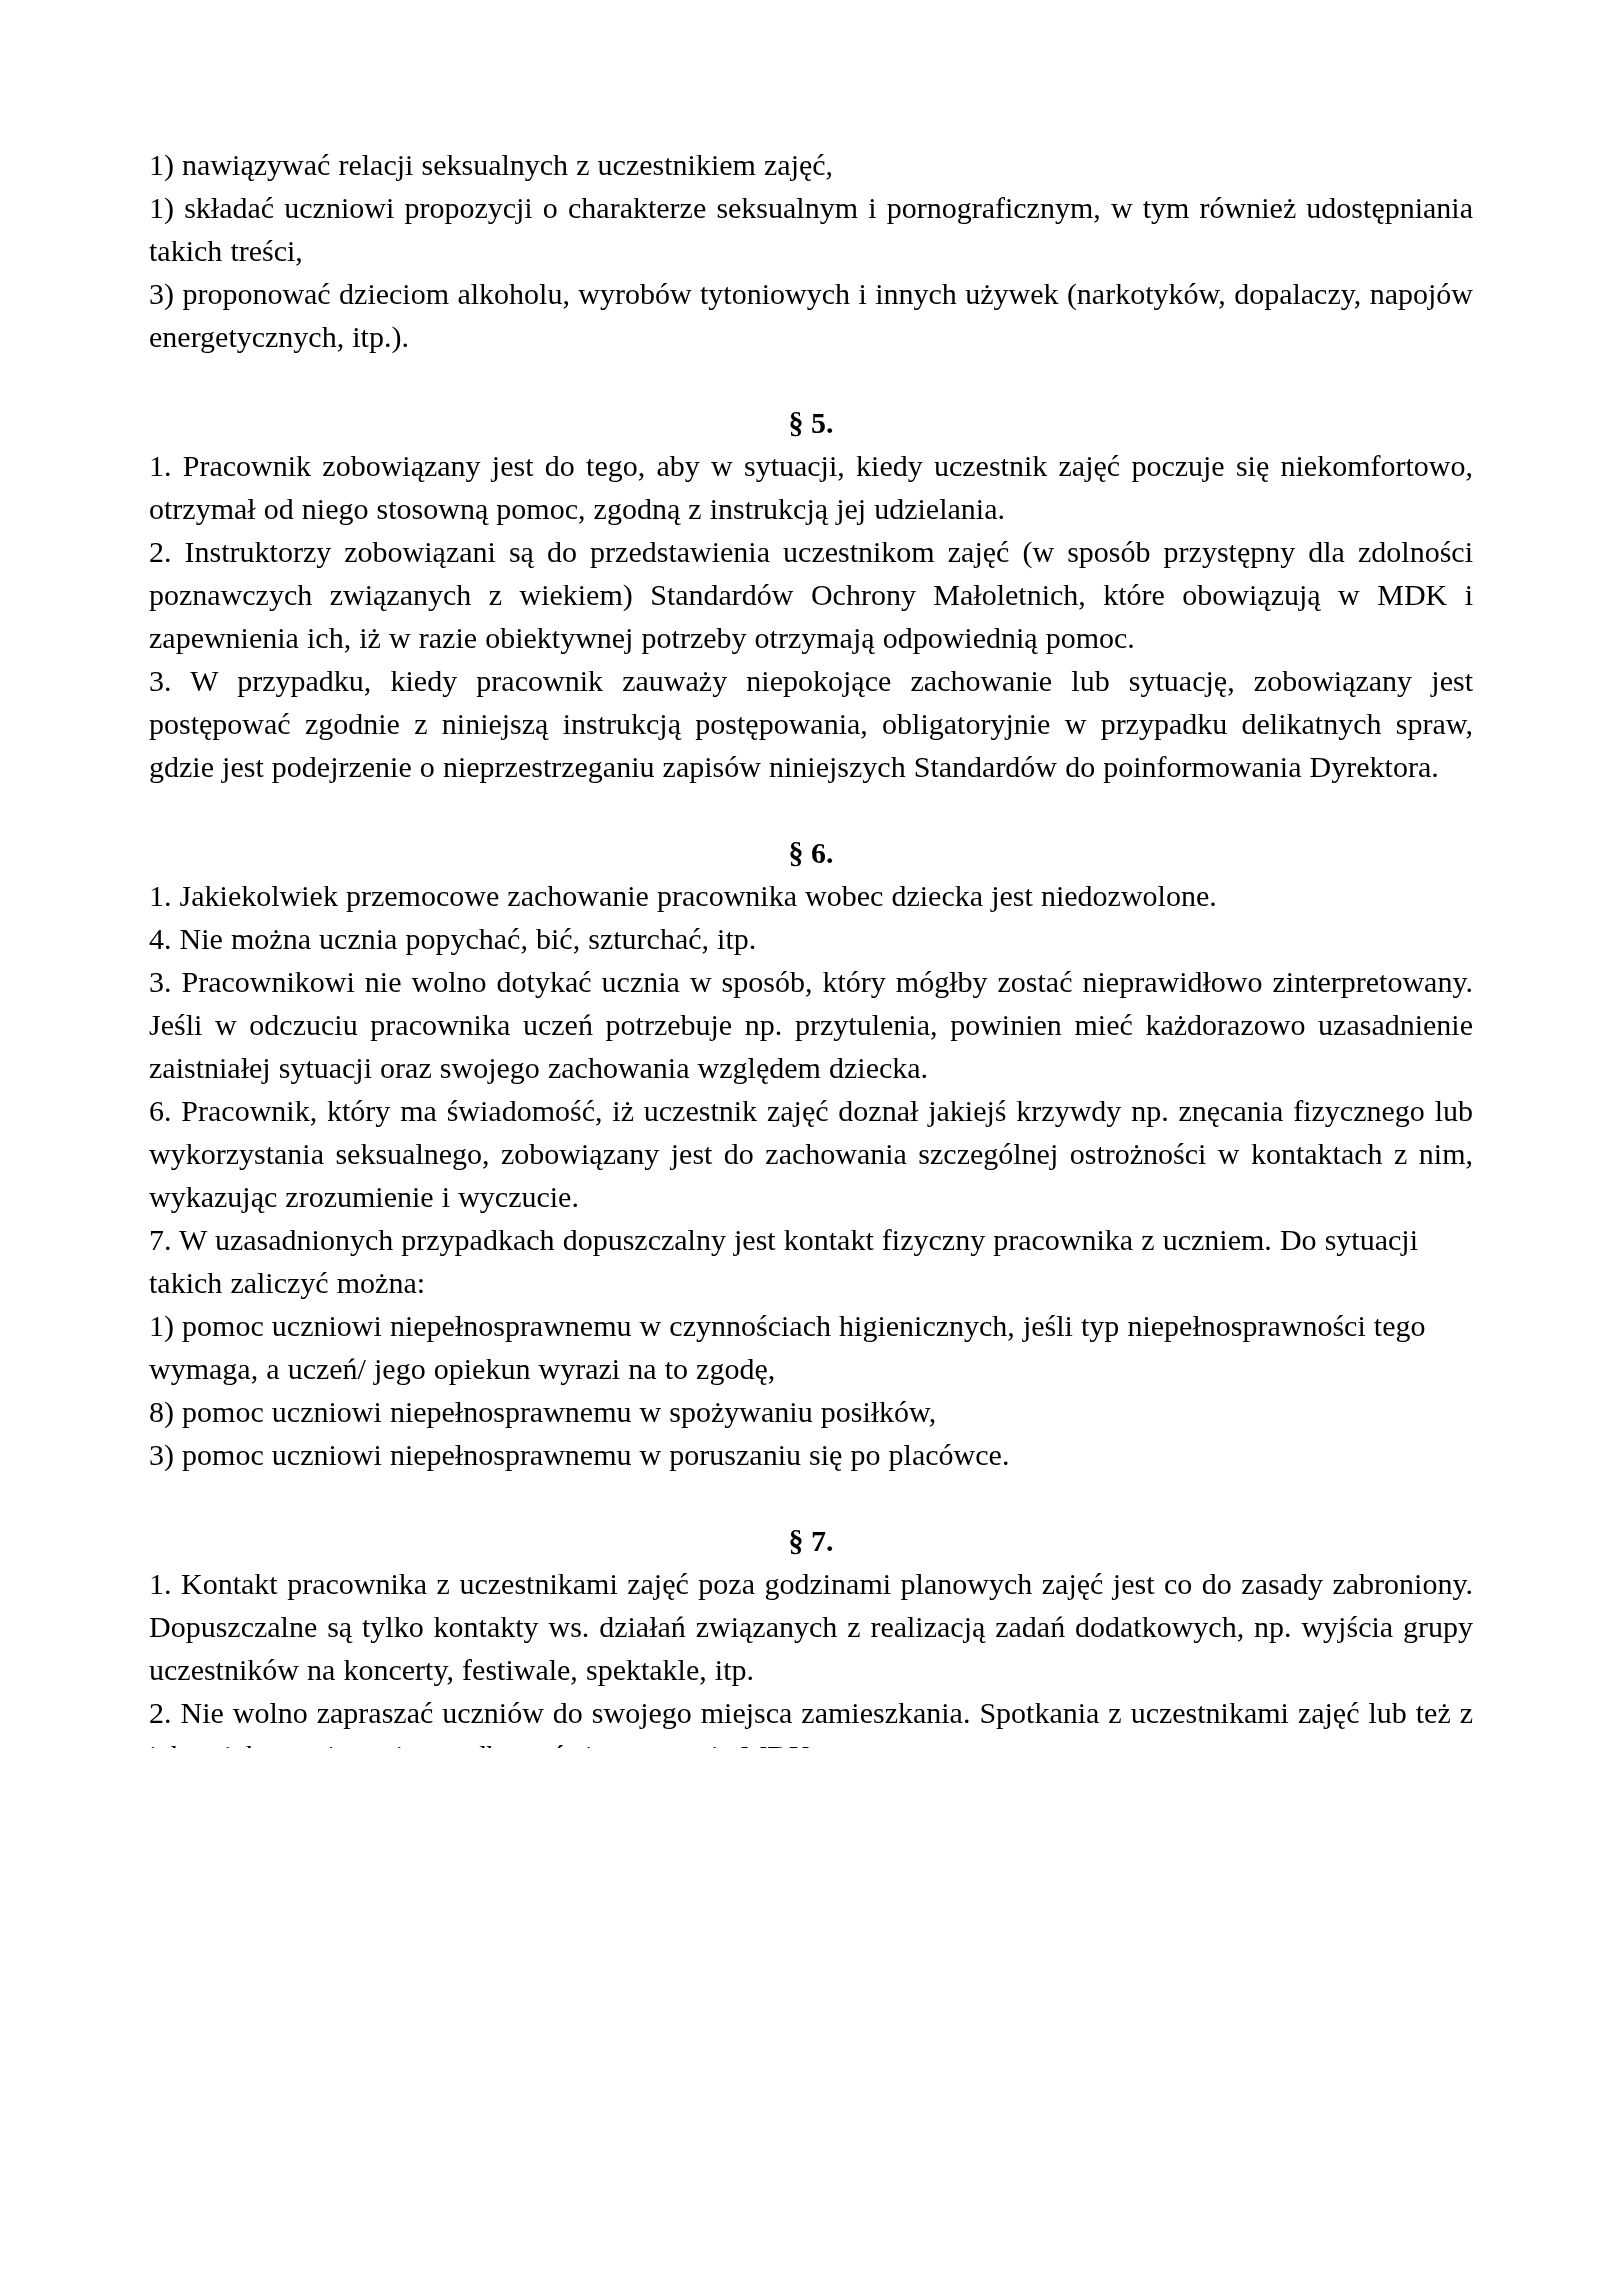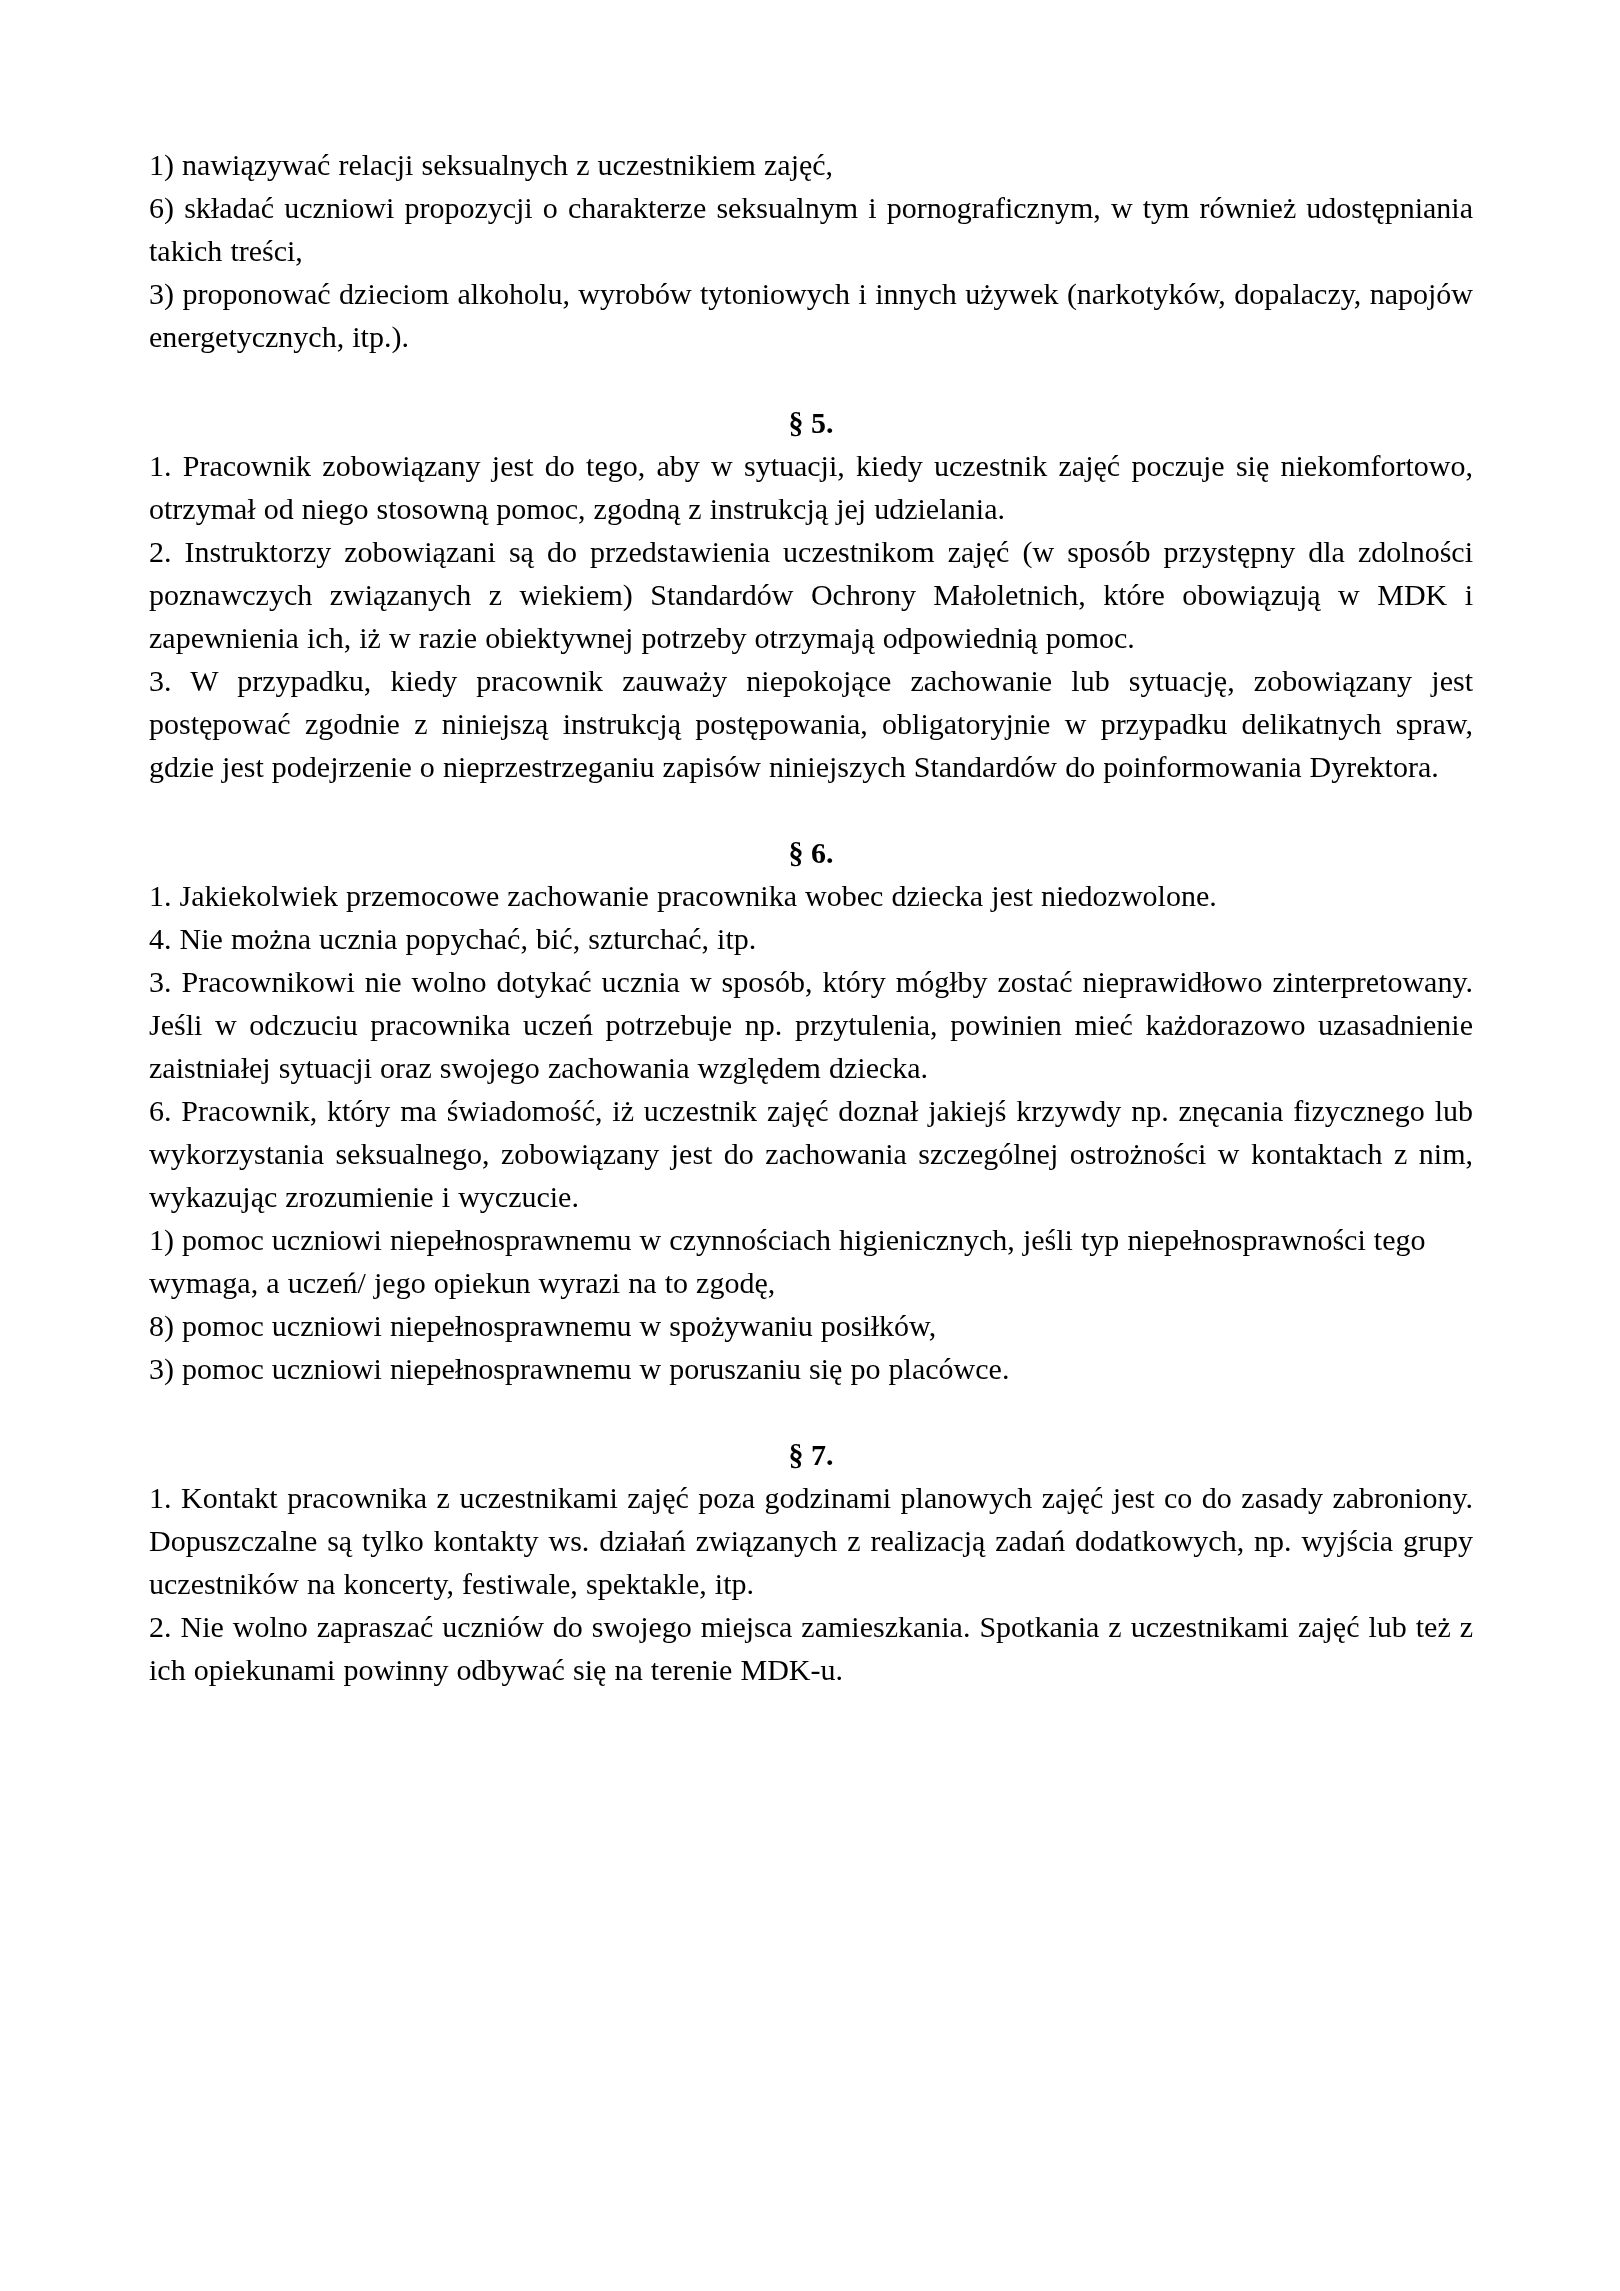--- a/index.html
+++ b/index.html
@@ -33,31 +33,32 @@
     text-align: center;
     font-weight: bold;
   }
 </style>
 </head>
 <body>
 
 <div class="page">
   <div id="doc">
       <p class="para left">1) nawiązywać relacji seksualnych z uczestnikiem zajęć,</p>
-      <p class="para justify">6) składać uczniowi propozycji o charakterze seksualnym i pornograficznym, w tym również udostępniania takich treści,</p>
+      <p class="para justify">1) składać uczniowi propozycji o charakterze seksualnym i pornograficznym, w tym również udostępniania takich treści,</p>
       <p class="para justify">3) proponować dzieciom alkoholu, wyrobów tytoniowych i innych używek (narkotyków, dopalaczy, napojów energetycznych, itp.).</p>
       <div class="heading">§ 5.</div>
       <p class="para justify">1. Pracownik zobowiązany jest do tego, aby w sytuacji, kiedy uczestnik zajęć poczuje się niekomfortowo, otrzymał od niego stosowną pomoc, zgodną z instrukcją jej udzielania.</p>
       <p class="para justify">2. Instruktorzy zobowiązani są do przedstawienia uczestnikom zajęć (w sposób przystępny dla zdolności poznawczych związanych z wiekiem) Standardów Ochrony Małoletnich, które obowiązują w MDK i zapewnienia ich, iż w razie obiektywnej potrzeby otrzymają odpowiednią pomoc.</p>
       <p class="para justify">3. W przypadku, kiedy pracownik zauważy niepokojące zachowanie lub sytuację, zobowiązany jest postępować zgodnie z niniejszą instrukcją postępowania, obligatoryjnie w przypadku delikatnych spraw, gdzie jest podejrzenie o nieprzestrzeganiu zapisów niniejszych Standardów do poinformowania Dyrektora.</p>
       <div class="heading">§ 6.</div>
       <p class="para left">1. Jakiekolwiek przemocowe zachowanie pracownika wobec dziecka jest niedozwolone.</p>
       <p class="para left">4. Nie można ucznia popychać, bić, szturchać, itp.</p>
       <p class="para justify">3. Pracownikowi nie wolno dotykać ucznia w sposób, który mógłby zostać nieprawidłowo zinterpretowany. Jeśli w odczuciu pracownika uczeń potrzebuje np. przytulenia, powinien mieć każdorazowo uzasadnienie zaistniałej sytuacji oraz swojego zachowania względem dziecka.</p>
       <p class="para justify">6. Pracownik, który ma świadomość, iż uczestnik zajęć doznał jakiejś krzywdy np. znęcania fizycznego lub wykorzystania seksualnego, zobowiązany jest do zachowania szczególnej ostrożności w kontaktach z nim, wykazując zrozumienie i wyczucie.</p>
+      <p class="para left">7. W uzasadnionych przypadkach dopuszczalny jest kontakt fizyczny pracownika z uczniem. Do sytuacji takich zaliczyć można:</p>
       <p class="para left">1) pomoc uczniowi niepełnosprawnemu w czynnościach higienicznych, jeśli typ niepełnosprawności tego wymaga, a uczeń/ jego opiekun wyrazi na to zgodę,</p>
       <p class="para left">8) pomoc uczniowi niepełnosprawnemu w spożywaniu posiłków,</p>
       <p class="para left">3) pomoc uczniowi niepełnosprawnemu w poruszaniu się po placówce.</p>
       <div class="heading">§ 7.</div>
       <p class="para justify">1. Kontakt pracownika z uczestnikami zajęć poza godzinami planowych zajęć jest co do zasady zabroniony. Dopuszczalne są tylko kontakty ws. działań związanych z realizacją zadań dodatkowych, np. wyjścia grupy uczestników na koncerty, festiwale, spektakle, itp.</p>
       <p class="para justify">2. Nie wolno zapraszać uczniów do swojego miejsca zamieszkania. Spotkania z uczestnikami zajęć lub też z ich opiekunami powinny odbywać się na terenie MDK-u.</p>
     </div>
 </div>
 
 

